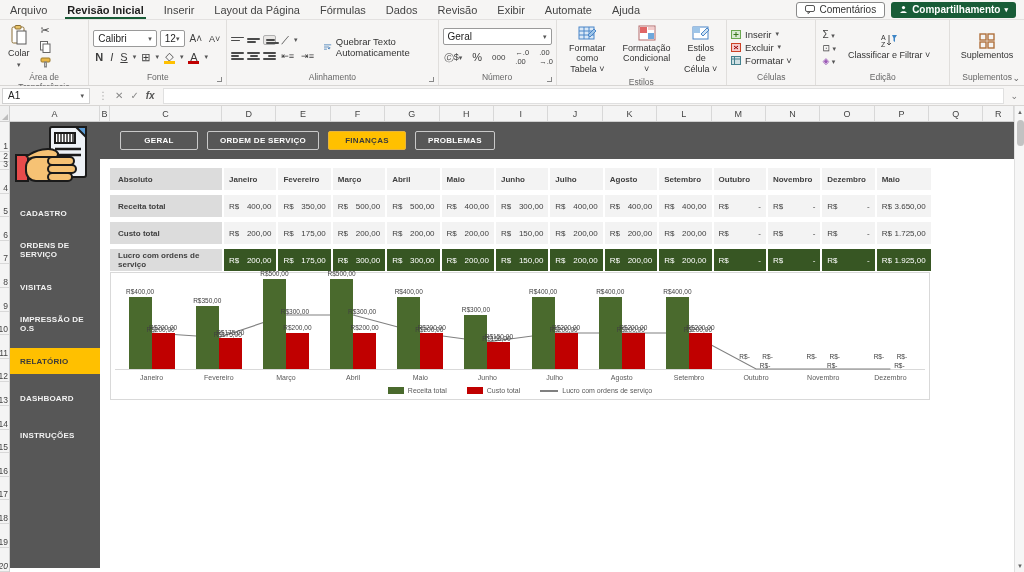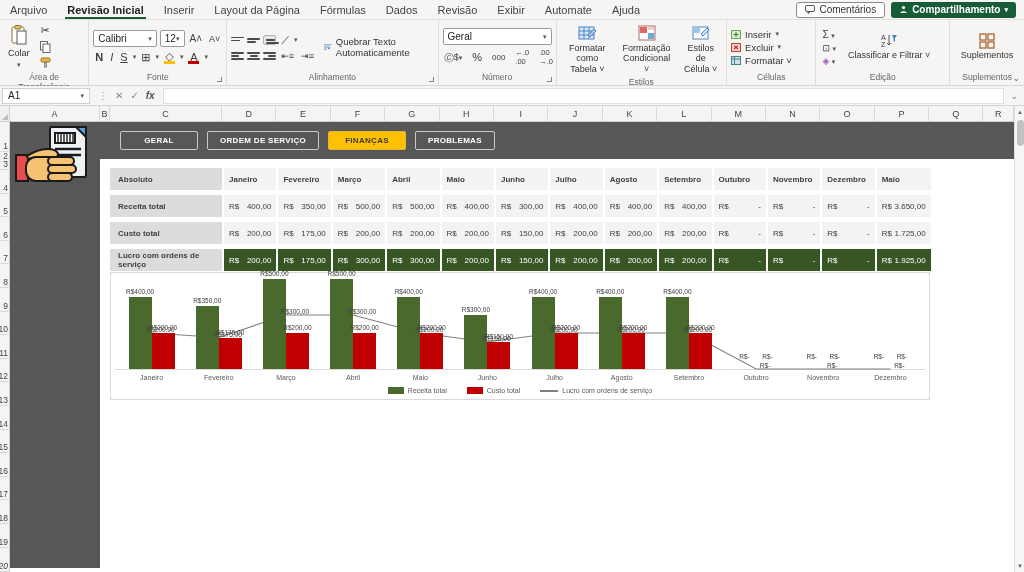--- a/index.html
+++ b/index.html
@@ -410,20 +410,29 @@
             <path d="M43 24h26M43 30h26" stroke-width="2.4"></path>
             <rect x="4" y="30" width="12" height="26" fill="#e84b4b"></rect>
             <path d="M14 32c10-8 24-10 30-6 4 3 2 7-4 8" fill="#f6c274"></path>
             <rect x="14" y="32" width="34" height="24" rx="10" fill="#f6c274"></rect>
             <rect x="36" y="32" width="26" height="8" rx="4" fill="#f6c274"></rect>
             <rect x="36" y="40" width="28" height="8" rx="4" fill="#f6c274"></rect>
             <rect x="36" y="48" width="24" height="8" rx="4" fill="#f6c274"></rect>
           </g>
         </svg>
       </div>
+      <div id="side-items">
+          <div class="side-item">CADASTRO</div>
+          <div class="side-item">ORDENS DE SERVIÇO</div>
+          <div class="side-item">VISITAS</div>
+          <div class="side-item">IMPRESSÃO DE O.S</div>
+          <div class="side-item active">RELATÓRIO</div>
+          <div class="side-item">DASHBOARD</div>
+          <div class="side-item">INSTRUÇÕES</div>
+        </div>
     </div>
     <div id="row-headers">
         <div class="row-h" style="height: 30px;">1</div>
         <div class="row-h" style="height: 10px;">2</div>
         <div class="row-h" style="height: 8px;">3</div>
         <div class="row-h" style="height: 23.6px;">4</div>
         <div class="row-h" style="height: 23.6px;">5</div>
         <div class="row-h" style="height: 23.6px;">6</div>
         <div class="row-h" style="height: 23.6px;">7</div>
         <div class="row-h" style="height: 23.6px;">8</div>

